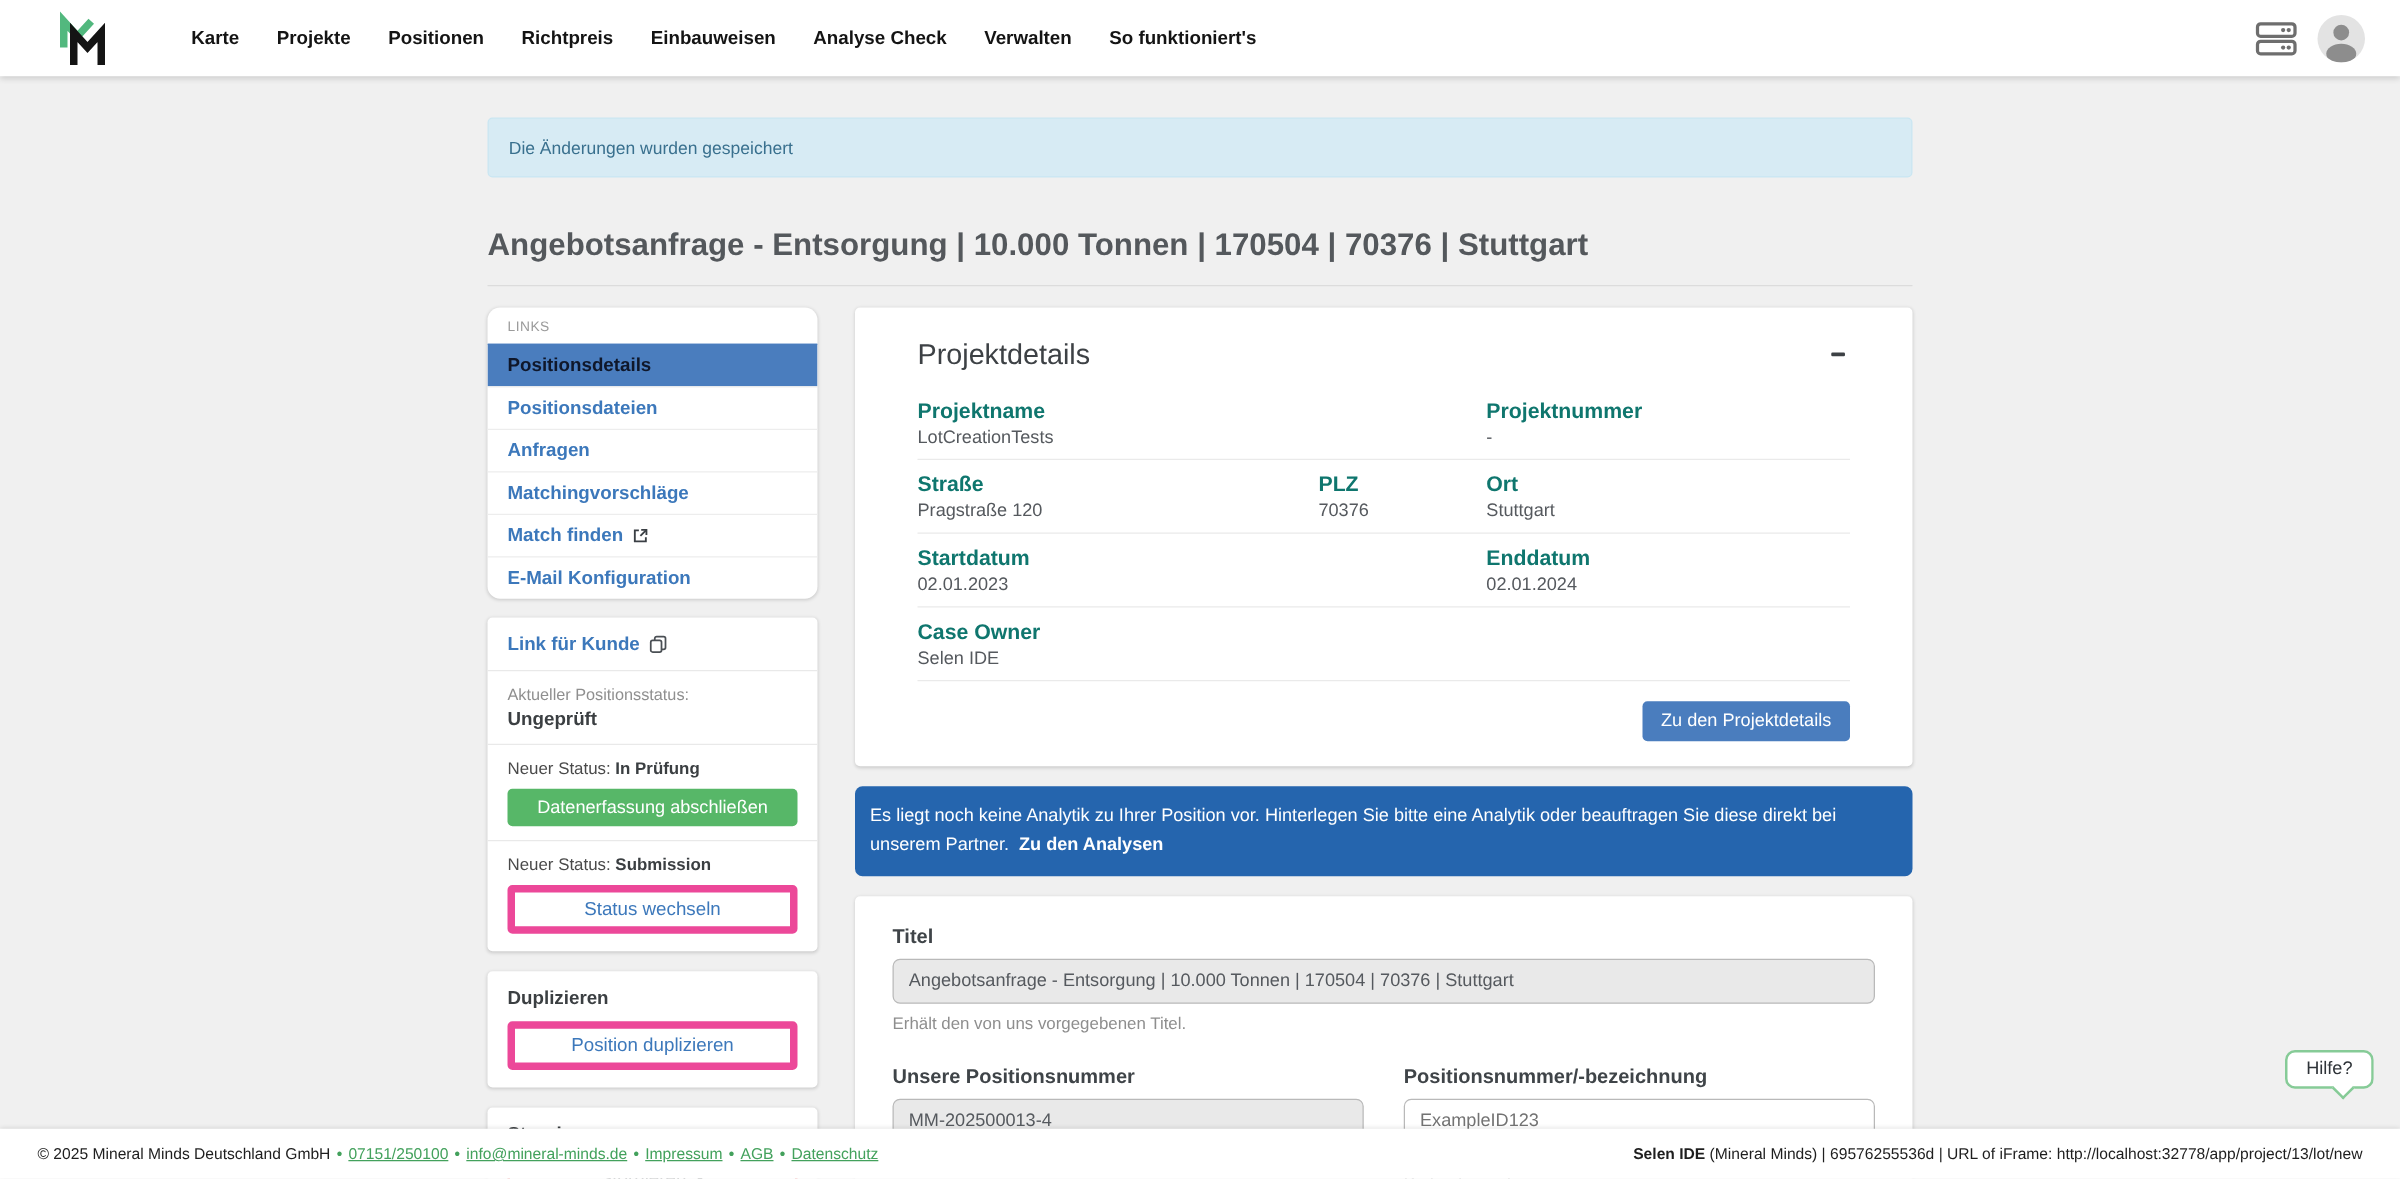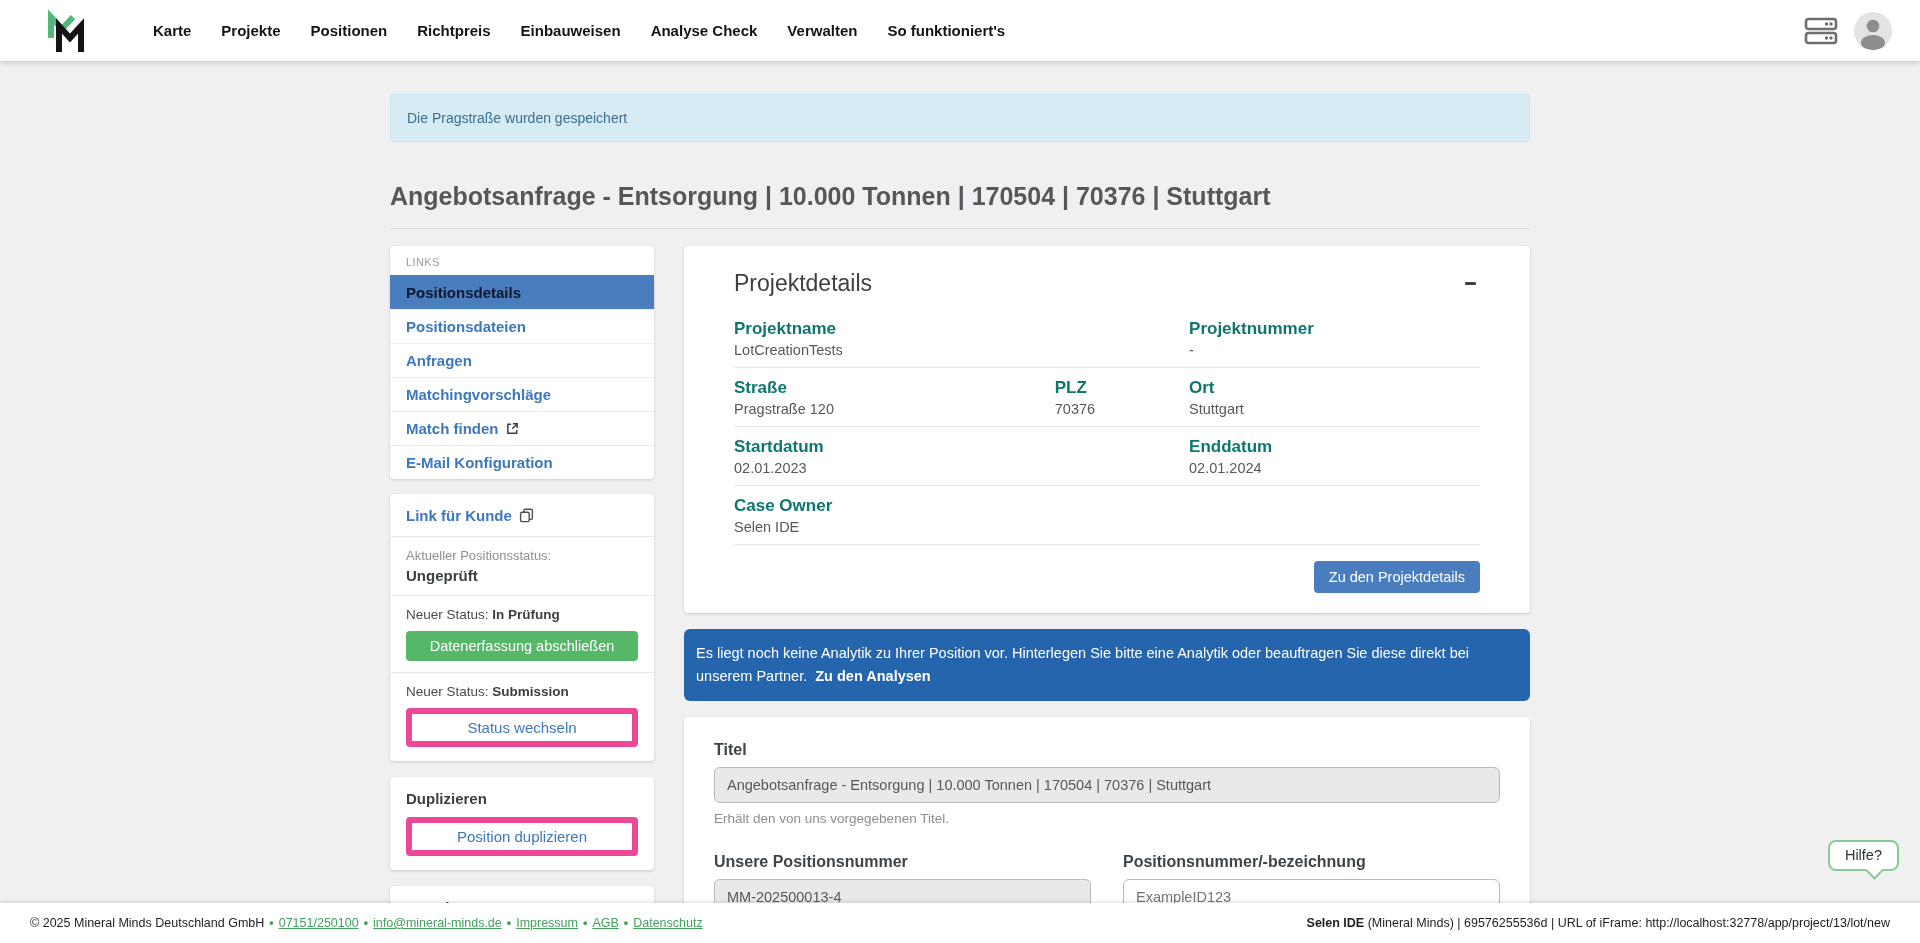--- a/index.html
+++ b/index.html
@@ -42,21 +42,21 @@
     margin-top:40px; font-size:25px; font-weight:bold; color:#54585c;
     padding-bottom:17px; border-bottom:1px solid #dcdcdc;
   }
   .content-row { display:flex; gap:30px; margin-top:17px; align-items:flex-start; }
   .card {
     background:#fff; border-radius:4px;
     box-shadow:0 1px 3px rgba(0,0,0,.16);
   }
   
   .sidebar { width:264px; flex:none; }
-  .links-card { overflow:hidden; margin-bottom:15px; }
+  .links-card { overflow:hidden; margin-bottom:15px;border-radius:10px; }
   .links-header { padding:10px 16px 7px; font-size:11px; color:#9b9b9b; letter-spacing:.4px; }
   .link-item {
     padding:8px 16px; border-top:1px solid #ededed;
     font-size:15px; font-weight:bold; color:#3c78bb; cursor:pointer;
     display:flex; align-items:center; gap:7px;
   }
   .link-item.active { background:#4a7dbe; color:#0f172a; border-top-color:#4a7dbe; }
   .side-card { padding:13px 16px 14px; margin-bottom:16px; }
   .divider { height:1px; background:#e9e9e9; margin:11px -16px; }
   .customer-link {
@@ -179,21 +179,21 @@
         <circle cx="19" cy="14" r="6.3" fill="#8d8d8d"></circle>
         <ellipse cx="19" cy="31" rx="12" ry="8" fill="#8d8d8d"></ellipse>
       </svg>
     </span>
   </div>
 </header>
 
 <div class="container">
 
   <div class="alert-info">
-    <span>Die Pragstraße wurden gespeichert</span>
+    <span>Die Änderungen wurden gespeichert</span>
   </div>
 
   <h1 class="page-title">Angebotsanfrage - Entsorgung | 10.000 Tonnen | 170504 | 70376 | Stuttgart</h1>
 
   <div class="content-row">
 
     <aside class="sidebar">
       <div class="card links-card">
         <div class="links-header">LINKS</div>
         <div class="link-item active">

